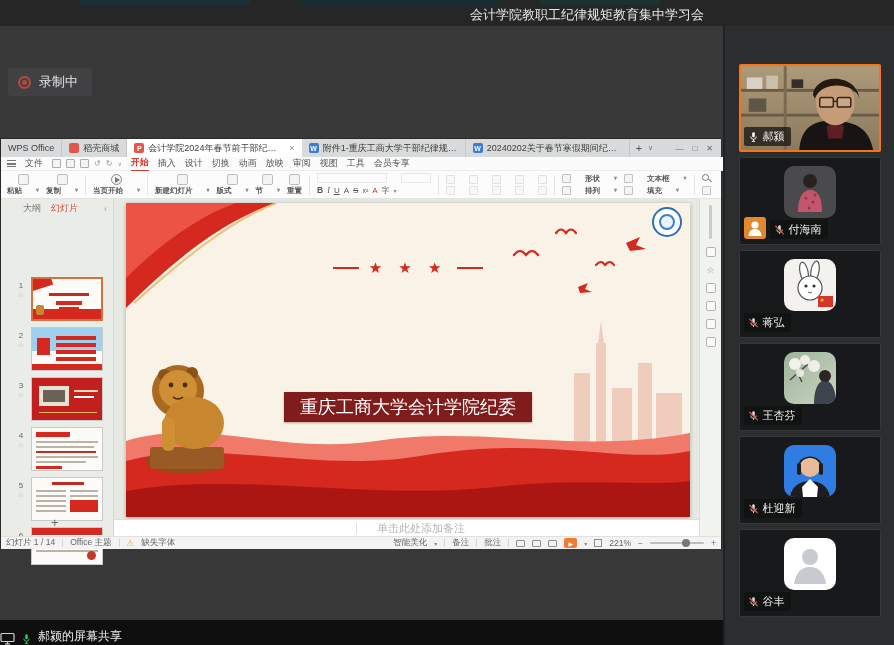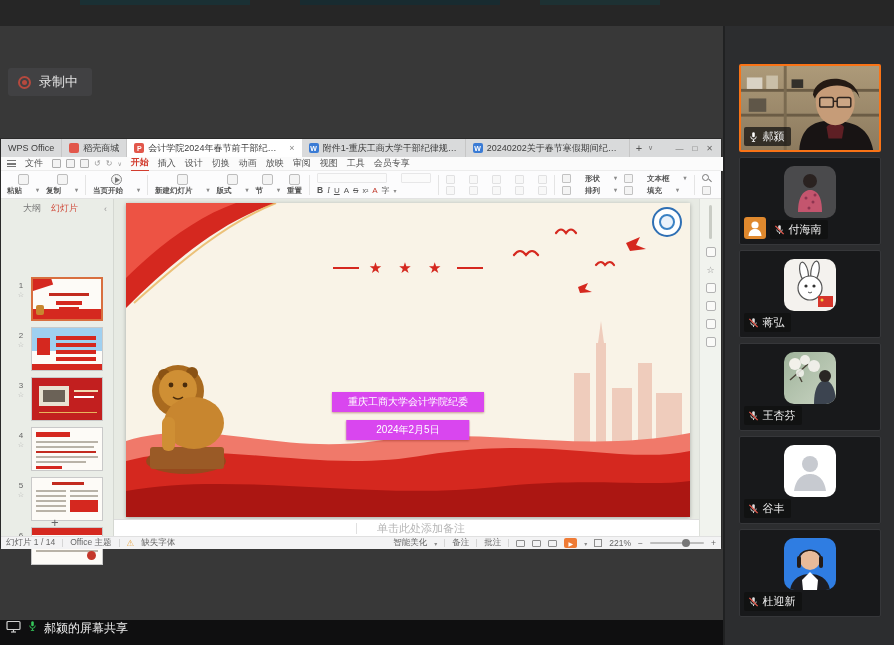--- a/index.html
+++ b/index.html
@@ -17,21 +17,21 @@
 
   
   .main { position:absolute; left:0; top:26px; width:723px; height:619px; background:#383838; }
   .rec { position:absolute; left:8px; top:42px; height:28px; display:flex; align-items:center; gap:8px;
     background:#414143; border-radius:3px; padding:0 14px 0 10px; color:#e4e4e4; font-size:13px; }
   .recring { width:13px; height:13px; border:2px solid #b5493e; border-radius:50%; position:relative; }
   .recring::after { content:""; position:absolute; left:2px; top:2px; width:5px; height:5px; background:#b5493e; border-radius:50%; }
 
   
   .sharebar { position:absolute; left:0; bottom:0; width:723px; height:25px; background:#0f0f10;
-    display:flex; align-items:flex-start; gap:6px; padding:0 6px; z-index:25; }
+    display:flex; align-items:flex-end; gap:6px; padding:0 0; z-index:25; }
   .sharebar .lbl { color:#ededed; font-size:12px; }
 
   
   .wps { position:absolute; left:0; top:112px; width:722px; height:410px; background:#fff; border:1px solid #2a2a2a; }
   .tabbar { position:absolute; left:0; top:0; width:720px; height:18px; background:#d9dadb; display:flex; align-items:stretch; font-size:9px; color:#3c3c3c; }
   .tab { display:flex; align-items:center; gap:4px; padding:0 7px; border-right:1px solid #c6c6c6; white-space:nowrap; overflow:hidden; }
   .tab.active { background:#fff; border-right:none; }
   .tab .txt { overflow:hidden; text-overflow:ellipsis; max-width:135px; }
   .fico { width:10px; height:10px; border-radius:2px; color:#fff; font-size:7px; font-weight:bold; display:flex; align-items:center; justify-content:center; flex:none; }
   .fico.red { background:#e2574b; } .fico.blue { background:#3a7bd5; }
@@ -92,21 +92,21 @@
 
   .canvas { flex:1; height:337px; background:#e7eae3; position:relative; }
   .slide { position:absolute; left:12px; top:4px; width:564px; height:314px; background:#f9f3e7; box-shadow:0 1px 4px rgba(0,0,0,.28); overflow:hidden; }
   .slide svg.art { position:absolute; left:0; top:0; }
   .starsrow { position:absolute; top:56px; left:0; width:100%; display:flex; align-items:center; justify-content:center; gap:10px; color:#d5281f; }
   .dash { width:26px; height:2px; background:#d5281f; }
   .starstxt { font-size:15px; letter-spacing:6px; }
   .subtitle { position:absolute; top:82px; left:0; width:100%; text-align:center; font-family:"DejaVu Serif", serif;
     font-size:13.5px; font-weight:600; color:#c3261f; letter-spacing:1px; }
   .stitle { position:absolute; top:122px; left:0; width:100%; text-align:center; font-size:21px; font-weight:bold; color:#d01f1f; letter-spacing:1px; }
-  .rbox { position:absolute; left:50%; transform:translateX(-50%); background:#d946ef; color:#fff; font-size:10px;
+  .rbox { position:absolute; left:50%; transform:translateX(-50%); background:#7f1d1d; color:#fff; font-size:18px;
     text-align:right; padding:3px 16px; white-space:nowrap; box-shadow:0 1px 2px rgba(120,20,10,.4); }
   .org { top:189px; } .date { top:217px; padding:3px 30px; }
   .emblem { position:absolute; right:8px; top:4px; width:30px; height:30px; border-radius:50%; background:#fff; border:2px solid #2f6fb4;
     display:flex; align-items:center; justify-content:center; }
   .emblem .inner { width:16px; height:16px; border-radius:50%; border:2px solid #3b82c4; background:#eaf2fb; }
   .notes { position:absolute; left:0; bottom:0; width:100%; height:17px; background:#fff; border-top:1px solid #ddd; display:flex; align-items:center; }
   .notes .vd { width:1px; height:11px; background:#e0e0e0; margin-left:242px; }
   .notes .ph { font-size:11px; color:#b5b5b5; margin-left:20px; }
 
   .rstrip { width:22px; height:337px; background:#f1f3ee; border-left:1px solid #dde0da; flex:none;
@@ -142,20 +142,21 @@
 </style>
 </head>
 <body>
 
 <div class="app">
 
   <div class="topbar">
     <span class="teal t1"></span>
     <span class="teal t2"></span>
     <span class="teal t3"></span>
+    <div class="topbar-title">会计学院教职工纪律规矩教育集中学习会</div>
   </div>
 
   <div class="main">
 
     <div class="rec">
       <span class="recring"></span>
       <span>录制中</span>
     </div>
 
     <div class="wps">
@@ -472,21 +473,20 @@
               </g>
               <path d="M0,288 C110,268 240,298 370,284 C460,274 520,284 564,278 L564,314 L0,314 Z" fill="#ab1612"></path>
             </svg>
 
             <div class="starsrow">
               <span class="dash"></span>
               <span class="starstxt">★ ★ ★</span>
               <span class="dash"></span>
             </div>
             <div class="rbox org">重庆工商大学会计学院纪委</div>
-            <div class="rbox date">2024年2月5日</div>
             <div class="emblem">
                 <span class="inner"></span>
               </div>
           </div>
 
           <div class="notes">
             <span class="vd"></span>
             <span class="ph">单击此处添加备注</span>
           </div>
         </div>
@@ -666,52 +666,52 @@
           <line x1="6" y1="8.6" x2="6" y2="10.4" stroke="#ddd" stroke-width="1"></line>
           <line x1="1.5" y1="1.5" x2="10.5" y2="10.5" stroke="#e2574b" stroke-width="1.5"></line>
         </svg>
         <span>王杏芬</span>
       </div>
     </div>
 
     <div class="tile">
       <div class="avatar">
         <svg width="52" height="52" viewBox="0 0 52 52">
-          <rect width="52" height="52" fill="#ffffff"></rect>
-          <circle cx="26" cy="19" r="8" fill="#c7cad0"></circle>
-          <path d="M10,46 C12,32 20,29 26,29 C32,29 40,32 42,46 Z" fill="#c7cad0"></path>
-        </svg>
-      </div>
-      <div class="npill">
-        <svg class="micsvg" viewBox="0 0 12 12">
-          <rect x="4.6" y="0.8" width="2.8" height="5.6" rx="1.4" fill="#ddd"></rect>
-          <path d="M3,5.5 a3,3 0 0 0 6,0" stroke="#ddd" stroke-width="1" fill="none"></path>
-          <line x1="6" y1="8.6" x2="6" y2="10.4" stroke="#ddd" stroke-width="1"></line>
-          <line x1="1.5" y1="1.5" x2="10.5" y2="10.5" stroke="#e2574b" stroke-width="1.5"></line>
-        </svg>
-        <span>谷丰</span>
-      </div>
-    </div>
-
-    <div class="tile">
-      <div class="avatar">
-        <svg width="52" height="52" viewBox="0 0 52 52">
           <rect width="52" height="52" fill="#2f7de2"></rect>
           <path d="M6,52 C8,40 17,36 26,36 C35,36 44,40 46,52 Z" fill="#1d1d22"></path>
           <polygon points="18,42 26,34 34,42 33,52 19,52" fill="#ffffff"></polygon>
           <circle cx="26" cy="22" r="10" fill="#e8bb9a"></circle>
           <path d="M14,22 C14,8 38,8 38,22 L36,19 C32,11 20,11 16,19 Z" fill="#241c18"></path>
           <rect x="13" y="18" width="4" height="12" rx="2" fill="#241c18"></rect>
           <rect x="35" y="18" width="4" height="12" rx="2" fill="#241c18"></rect>
         </svg>
       </div>
       <div class="npill">
         <svg class="micsvg" viewBox="0 0 12 12">
           <rect x="4.6" y="0.8" width="2.8" height="5.6" rx="1.4" fill="#ddd"></rect>
           <path d="M3,5.5 a3,3 0 0 0 6,0" stroke="#ddd" stroke-width="1" fill="none"></path>
           <line x1="6" y1="8.6" x2="6" y2="10.4" stroke="#ddd" stroke-width="1"></line>
           <line x1="1.5" y1="1.5" x2="10.5" y2="10.5" stroke="#e2574b" stroke-width="1.5"></line>
         </svg>
         <span>杜迎新</span>
       </div>
     </div>
+
+    <div class="tile">
+      <div class="avatar">
+        <svg width="52" height="52" viewBox="0 0 52 52">
+          <rect width="52" height="52" fill="#ffffff"></rect>
+          <circle cx="26" cy="19" r="8" fill="#c7cad0"></circle>
+          <path d="M10,46 C12,32 20,29 26,29 C32,29 40,32 42,46 Z" fill="#c7cad0"></path>
+        </svg>
+      </div>
+      <div class="npill">
+        <svg class="micsvg" viewBox="0 0 12 12">
+          <rect x="4.6" y="0.8" width="2.8" height="5.6" rx="1.4" fill="#ddd"></rect>
+          <path d="M3,5.5 a3,3 0 0 0 6,0" stroke="#ddd" stroke-width="1" fill="none"></path>
+          <line x1="6" y1="8.6" x2="6" y2="10.4" stroke="#ddd" stroke-width="1"></line>
+          <line x1="1.5" y1="1.5" x2="10.5" y2="10.5" stroke="#e2574b" stroke-width="1.5"></line>
+        </svg>
+        <span>谷丰</span>
+      </div>
+    </div>
   </div>
 </div>
 
 </body></html>

